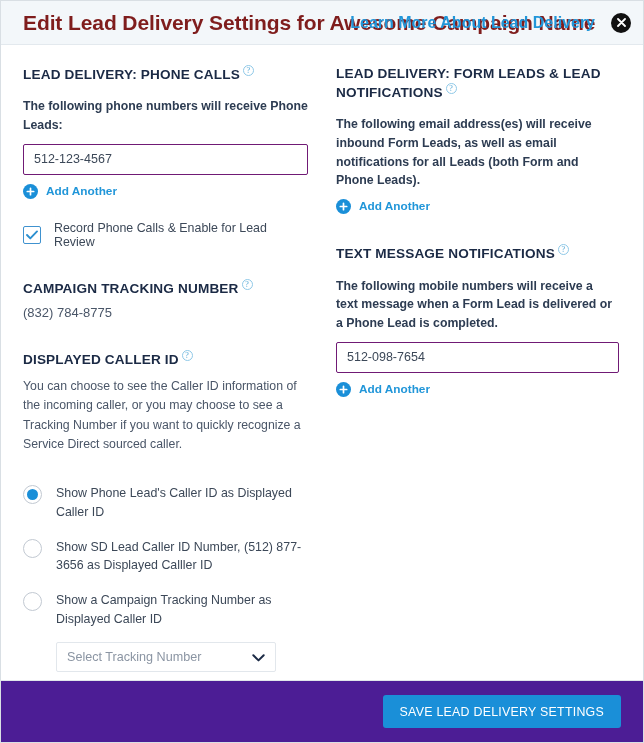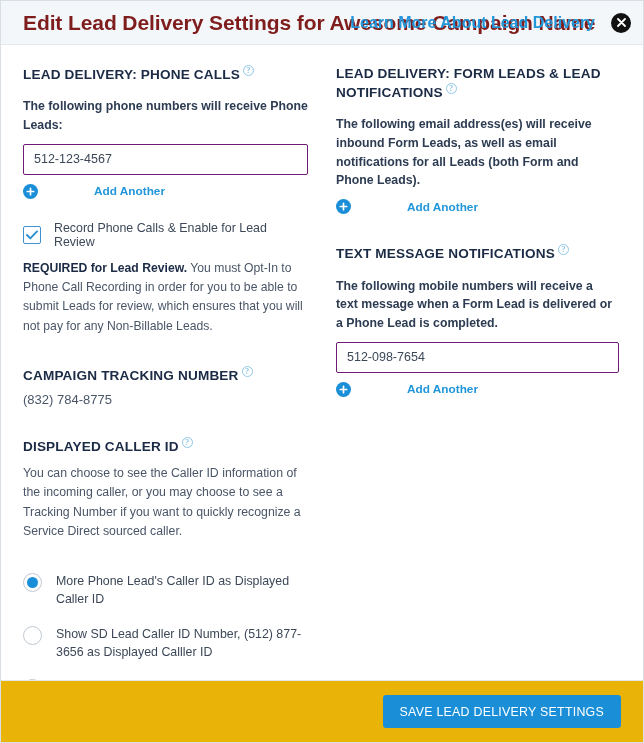--- a/index.html
+++ b/index.html
@@ -151,25 +151,24 @@
     font-size: 12.5px;
     color: #3c4858;
     padding: 0 10px;
     outline: none;
   }
   .col-right .txt-input { width: 283px; }
 
   
   .add-another {
     display: flex;
-    align-items: center;
+    align-items: flex-start;
     margin-top: 9px;
     cursor: pointer;
     width: max-content;
-    gap: 48px;
   }
   .plus-icon {
     width: 15px;
     height: 15px;
     border-radius: 50%;
     background: #1a8fd8;
     display: flex;
     align-items: center;
     justify-content: center;
     flex: none;
@@ -264,21 +263,21 @@
     display: block;
   }
 
   
   .modal-footer {
     position: absolute;
     left: 0;
     right: 0;
     bottom: 0;
     height: 62px;
-    background: #eab308;
+    background: #4c1d95;
     border-top: 1px solid #e0e6ea;
     display: flex;
     align-items: center;
     justify-content: flex-end;
     padding-right: 22px;
   }
   .save-btn {
     background: #1a8fd8;
     color: #ffffff;
     border: none;
@@ -335,21 +334,20 @@
         <span class="checkbox">
           <span>
             <svg width="12" height="10" viewBox="0 0 12 10">
               <path d="M1 5 L4.3 8.4 L11 1.4" fill="none" stroke="#2b8fd0" stroke-width="1.9" stroke-linecap="round" stroke-linejoin="round"></path>
             </svg>
           </span>
         </span>
         <span class="check-label">Record Phone Calls &amp; Enable for Lead Review</span>
       </div>
 
-      <p class="note"><b>REQUIRED for Lead Review.</b><span> You must Opt-In to Phone Call Recording in order for you to be able to submit Leads for review, which ensures that you will not pay for any Non-Billable Leads.</span></p>
 
       <div class="spacer-30"></div>
 
       <div class="section-title tight">
         <span>CAMPAIGN TRACKING NUMBER</span><span class="help">?</span>
       </div>
       <p class="tracking-number">(832) 784-8775</p>
 
       <div class="spacer-30"></div>
 
@@ -357,21 +355,21 @@
         <span>DISPLAYED CALLER ID</span><span class="help">?</span>
       </div>
       <p class="plain">You can choose to see the Caller ID information of the incoming caller, or you may choose to see a Tracking Number if you want to quickly recognize a Service Direct sourced caller.</p>
 
       <div class="spacer-14"></div>
 
       <div class="radio-row">
         <span class="radio">
             <span class="dot"></span>
           </span>
-        <span class="radio-label">More Phone Lead's Caller ID as Displayed Caller ID</span>
+        <span class="radio-label">Show Phone Lead's Caller ID as Displayed Caller ID</span>
       </div>
 
       <div class="radio-row">
         <span class="radio"></span>
         <span class="radio-label">Show SD Lead Caller ID Number, (512) 877-3656 as Displayed Calller ID</span>
       </div>
 
       <div class="radio-row">
         <span class="radio"></span>
         <span class="radio-label">Show a Campaign Tracking Number as Displayed Caller ID</span>

